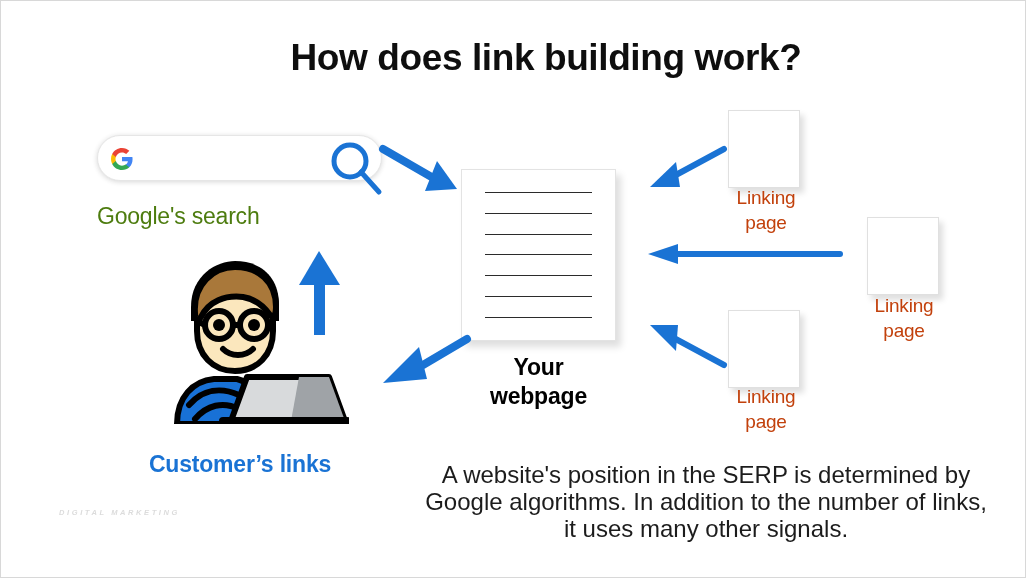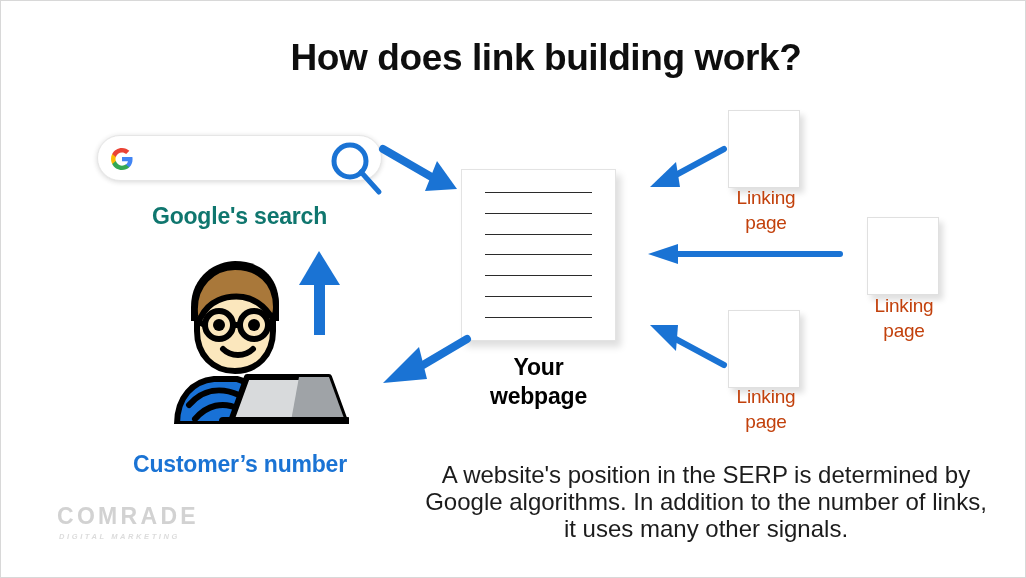--- a/index.html
+++ b/index.html
@@ -59,24 +59,23 @@
     left: 325px;
     top: 138px;
     width: 58px;
     height: 58px;
   }
   #label-google {
     position: absolute;
     left: 96px;
     top: 202px;
     width: 285px;
-    text-align: center;
     font-size: 23px;
-    font-weight: bold;
-    color: #0f766e;
+    font-weight: normal;
+    color: #4d7c0f;
     letter-spacing: -0.2px;
   }
 
   
   #person {
     position: absolute;
     left: 158px;
     top: 258px;
     width: 190px;
     height: 165px;
@@ -243,21 +242,21 @@
     <circle cx="60" cy="66" r="6" fill="#000"></circle>
     <circle cx="95" cy="66" r="6" fill="#000"></circle>
 
     <path d="M64 90 C72 98 86 98 94 90" fill="none" stroke="#000" stroke-width="6" stroke-linecap="round"></path>
 
     <path d="M88 118 L170 118 L186 162 L72 162 Z" fill="#d8dadc" stroke="#000" stroke-width="6" stroke-linejoin="round"></path>
     <path d="M140 118 L170 118 L186 162 L132 162 Z" fill="#9fa3a7"></path>
     <rect x="60" y="158" width="132" height="8" rx="4" fill="#000"></rect>
   </svg>
 
-  <div id="label-customer">Customer’s number</div>
+  <div id="label-customer">Customer’s links</div>
 
   <div id="webpage">
     <div class="doc-lines">
       <div class="doc-line"></div>
       <div class="doc-line"></div>
       <div class="doc-line"></div>
       <div class="doc-line"></div>
       <div class="doc-line"></div>
       <div class="doc-line"></div>
       <div class="doc-line"></div>
@@ -312,17 +311,16 @@
   </svg>
 
   <svg class="arrow-svg" style="left:295px;top:248px;width:48px;height:86px" viewBox="0 0 48 86">
     <rect x="18" y="28" width="11" height="58" fill="#1a73d4"></rect>
     <polygon points="23,2 44,36 3,36" fill="#1a73d4"></polygon>
   </svg>
 
   <div id="caption">A website's position in the SERP is determined by Google algorithms. In addition to the number of links, it uses many other signals.</div>
 
   <div id="logo">
-    <div id="logo-main">COMRADE</div>
     <div id="logo-sub">DIGITAL MARKETING</div>
   </div>
 
 </div>
 
 </body></html>

